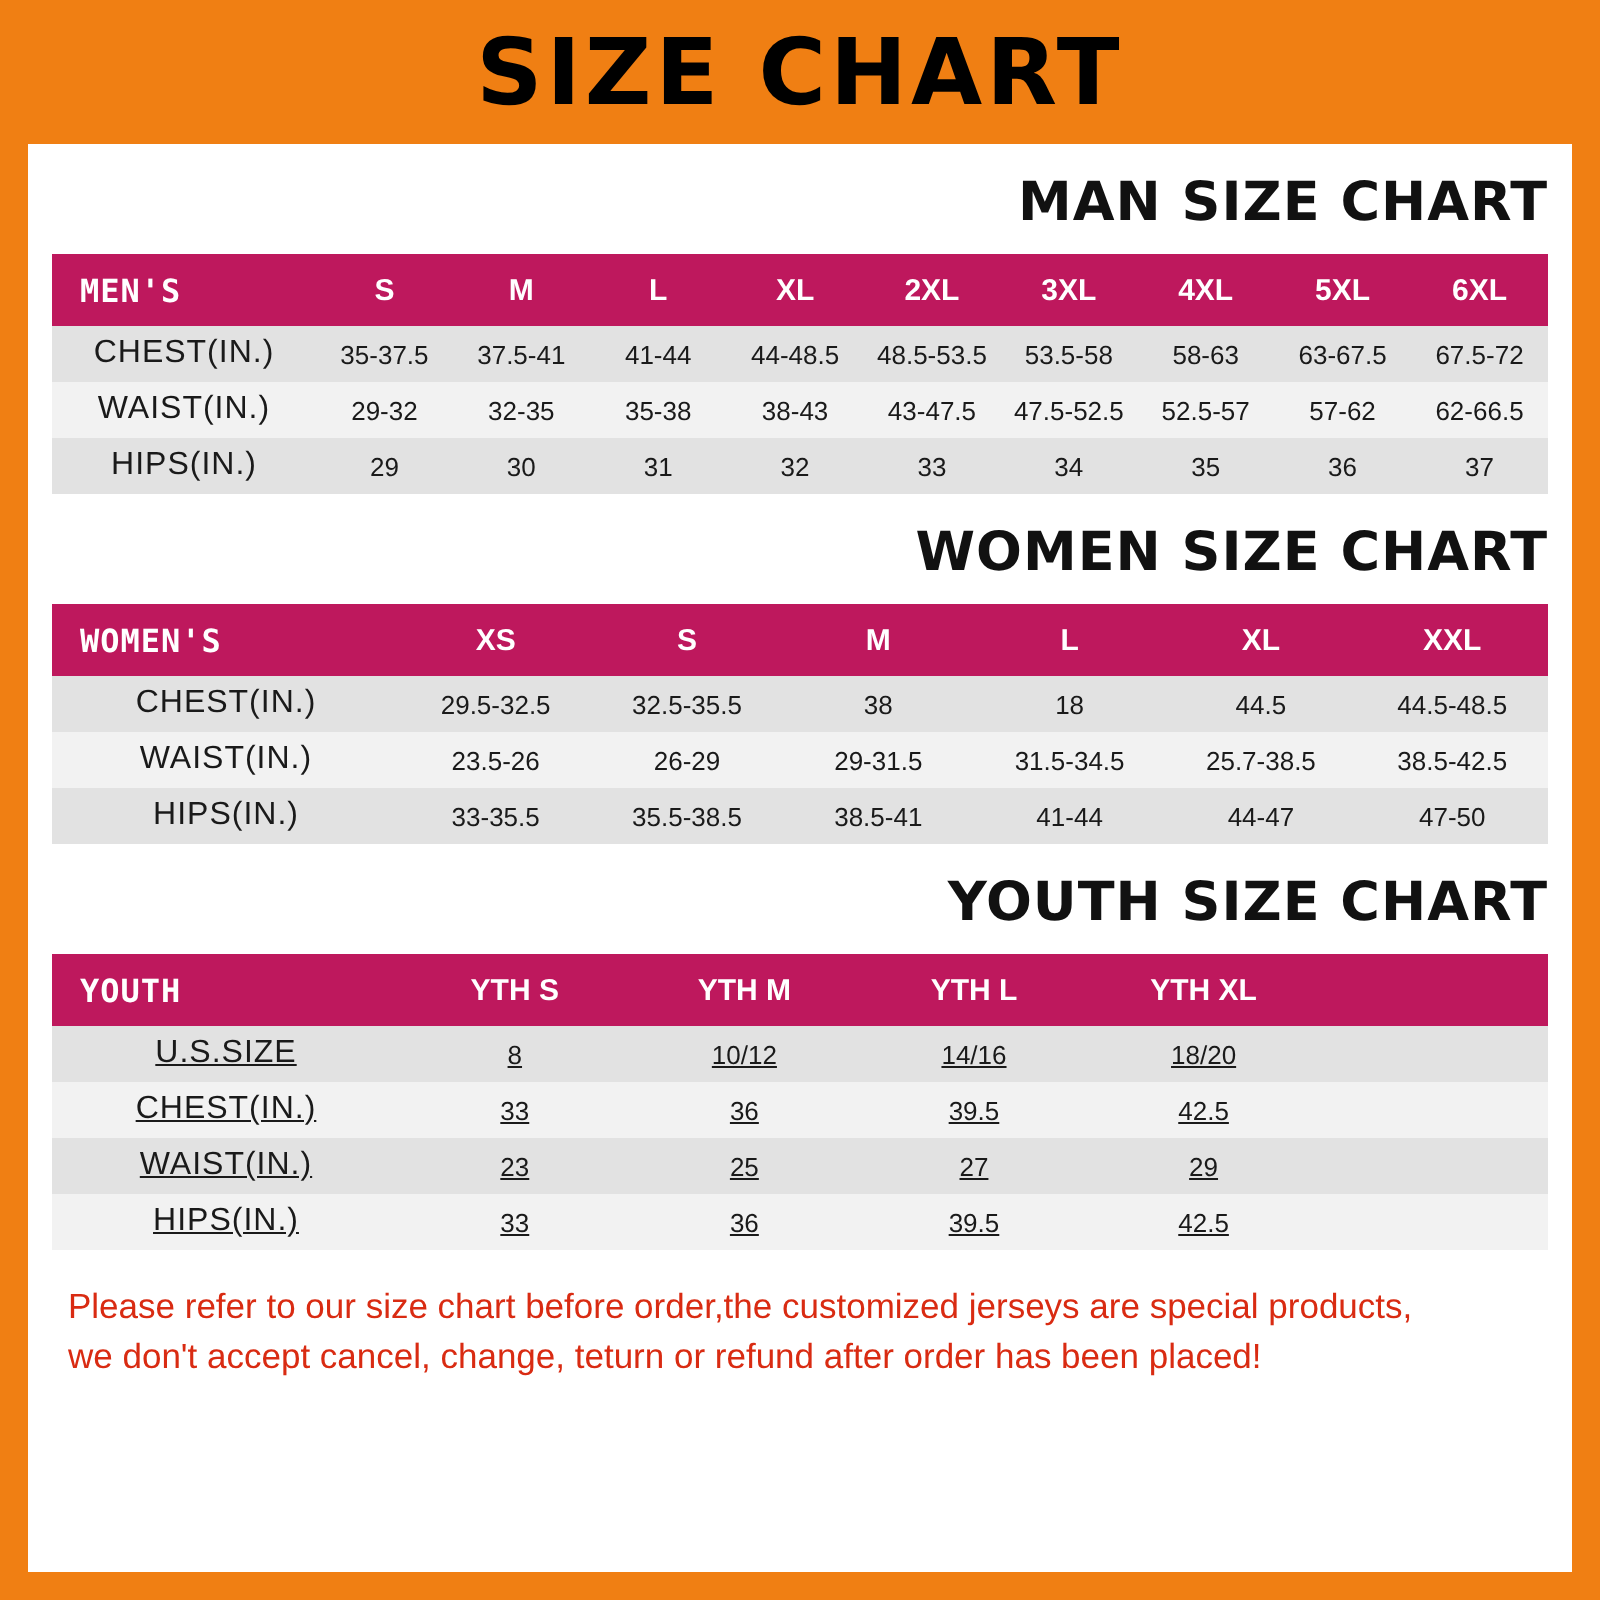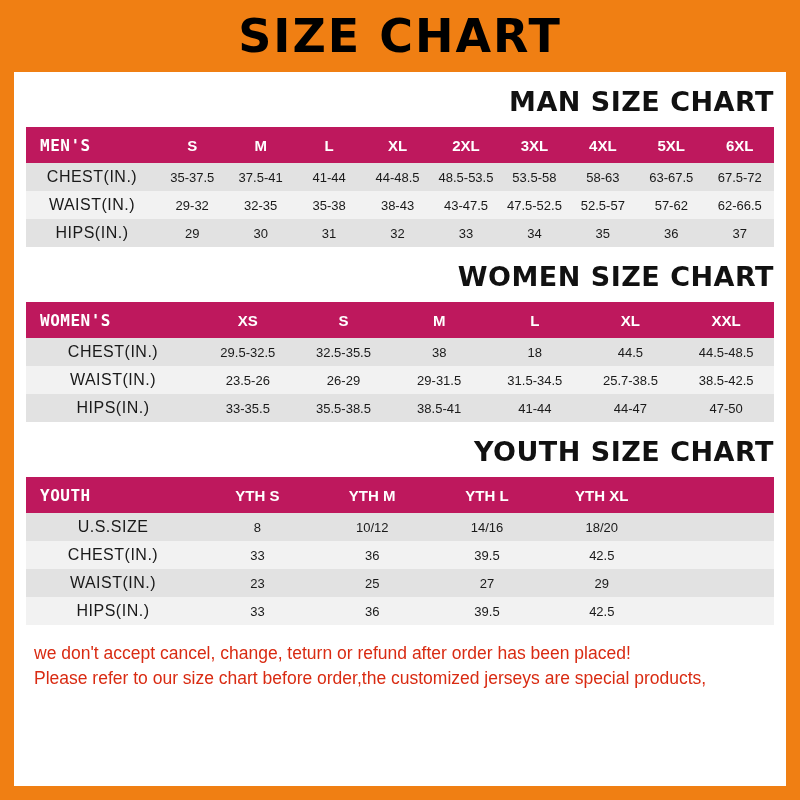--- a/index.html
+++ b/index.html
@@ -87,21 +87,21 @@
   }
   table.size-table tbody td.rowlabel {
     font-weight: normal;
     letter-spacing: 0.5px;
     font-size: 16px;
   }
   .men td, .men th { font-size: 12.5px; }
   .men thead th { font-size: 14px; }
   .women td { font-size: 14px; }
   .women thead th { font-size: 16px; height: 40px;}
-  .youth td { font-size: 14px; height: 34px; }
+  .youth td { font-size: 14px; height: 34px; text-decoration: underline; }
   .youth thead th { font-size: 16px; height: 40px;}
   .notice {
     margin: 16px 8px 0 8px;
     color: #d92b12;
     font-size: 17.5px;
     line-height: 1.45;
     text-align: left;
     font-family: "Liberation Sans", sans-serif;
   }
 </style>
@@ -258,18 +258,18 @@
           <td>33</td>
           <td>36</td>
           <td>39.5</td>
           <td>42.5</td>
           <td></td>
         </tr>
       </tbody>
     </table>
 
     <div class="notice">
+      <div>Please refer to our size chart before order,the customized jerseys are special products,</div>
       <div>we don't accept cancel, change, teturn or refund after order has been placed!</div>
-      <div>Please refer to our size chart before order,the customized jerseys are special products,</div>
     </div>
 
   </div>
 </div>
 
 </body></html>

